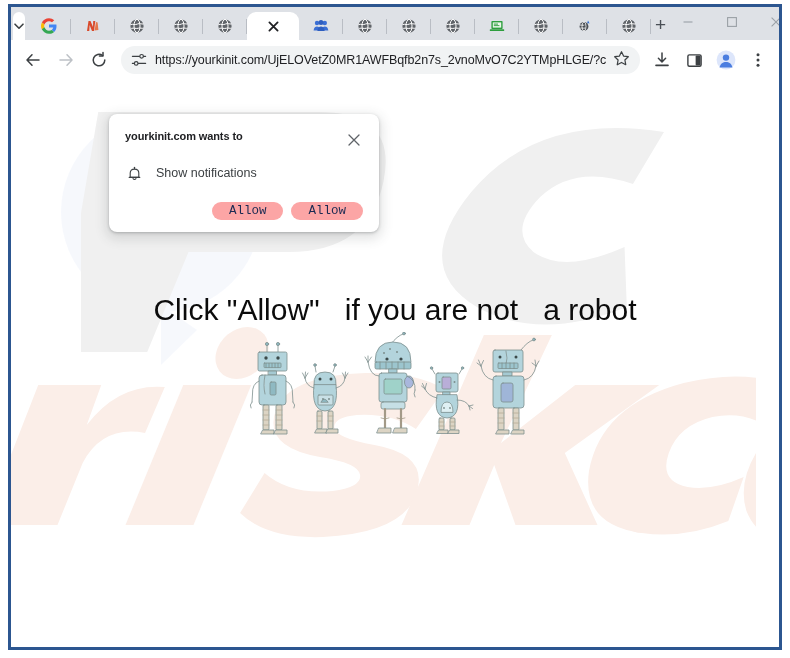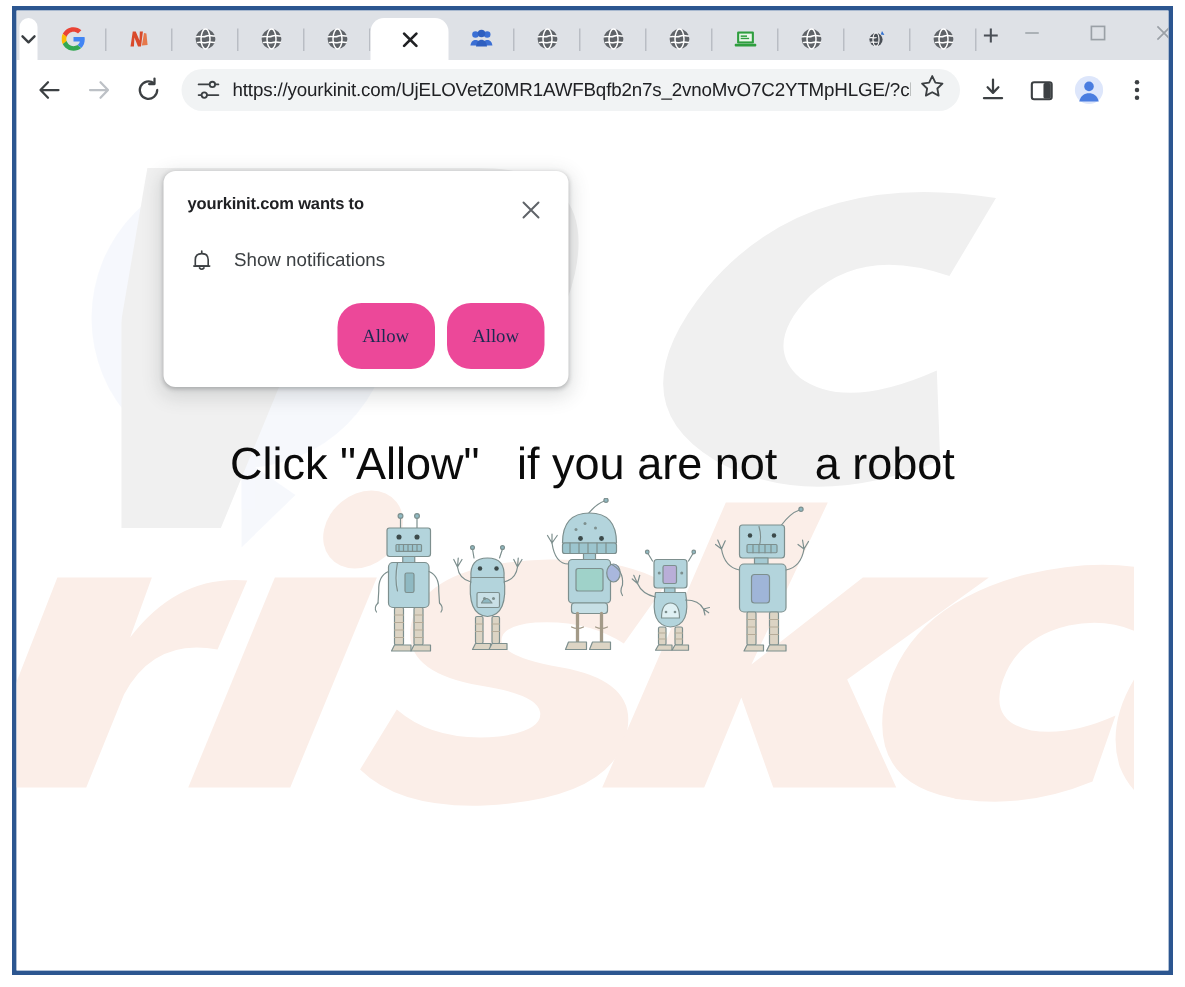--- a/index.html
+++ b/index.html
@@ -287,27 +287,27 @@
   .perm-actions {
     display: flex;
     justify-content: flex-end;
     gap: 8px;
     margin-top: 20px;
   }
 
   .pill-btn {
     border: none;
     border-radius: 16px;
-    height: 44px;
+    height: 18px;
     padding: 0 17px;
     font-size: 12.5px;
-    font-family: Liberation Serif, serif;
+    font-family: Liberation Mono, monospace;
     color: #1b2a52;
     cursor: pointer;
-    background: #ec4899;
+    background: #fca5a5;
   }
 </style>
 </head>
 <body>
 
 <div id="screen">
   <div class="browser-window">
 
     <div class="tab-strip">
 

